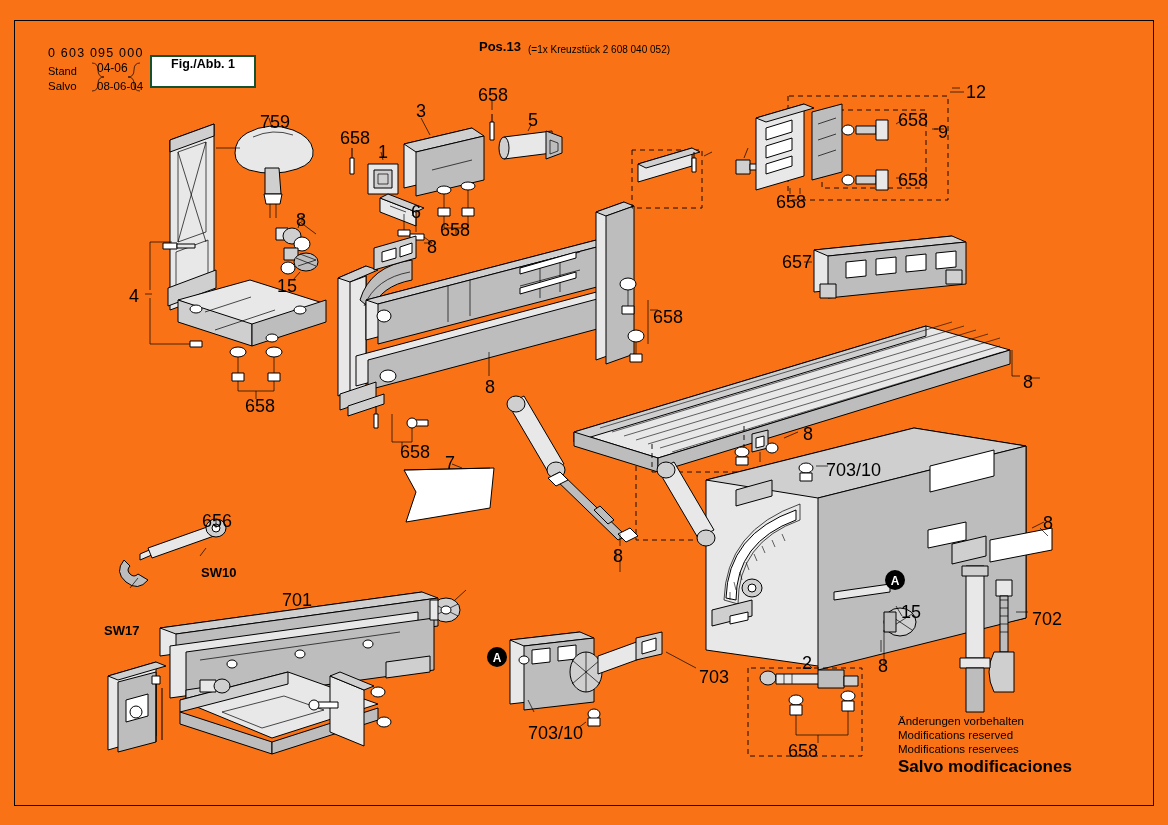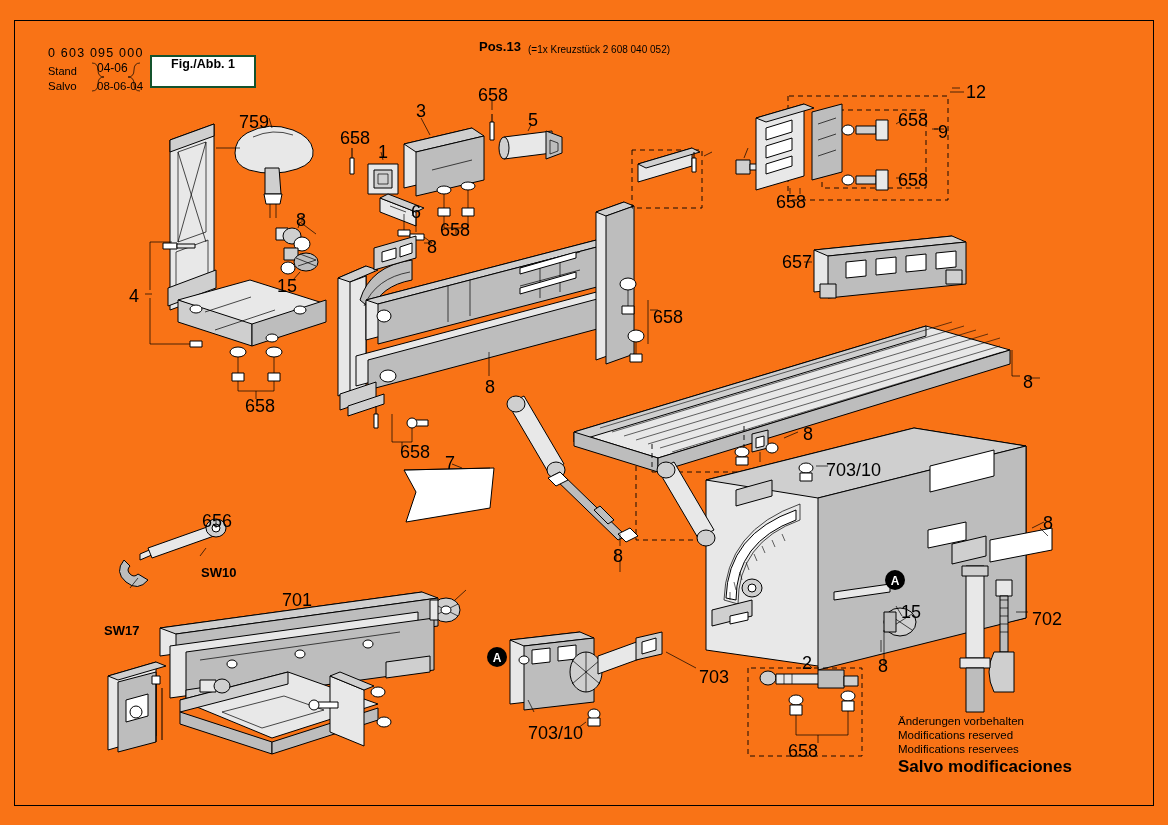--- a/index.html
+++ b/index.html
@@ -462,21 +462,21 @@
     <path class="thin" d="M960 88 l-8 0 M944 129 l-10 0"></path>
     <path class="thin" d="M302 216 l0 6"></path>
     <path class="thin" d="M424 243 l8 0"></path>
     <path class="thin" d="M658 310 l-8 0"></path>
     <path class="thin" d="M1040 378 l-12 0"></path>
     <path class="thin" d="M1044 522 l-12 6"></path>
     <path class="thin" d="M616 560 l0 -10"></path>
     <path class="thin" d="M881 652 l0 -12"></path>
   </svg>
 
-  <div class="txt callout" style="left:239px;top:112px;text-align:right;">759</div>
+  <div class="txt callout" style="left:260px;top:112px;text-align:right;">759</div>
   <div class="txt callout" style="left:340px;top:128px;">658</div>
   <div class="txt callout" style="left:378px;top:142px;">1</div>
   <div class="txt callout" style="left:416px;top:101px;">3</div>
   <div class="txt callout" style="left:478px;top:85px;">658</div>
   <div class="txt callout" style="left:528px;top:110px;">5</div>
   <div class="txt callout" style="left:966px;top:82px;">12</div>
   <div class="txt callout" style="left:938px;top:122px;">9</div>
   <div class="txt callout" style="left:898px;top:110px;">658</div>
   <div class="txt callout" style="left:898px;top:170px;">658</div>
   <div class="txt callout" style="left:776px;top:192px;">658</div>

